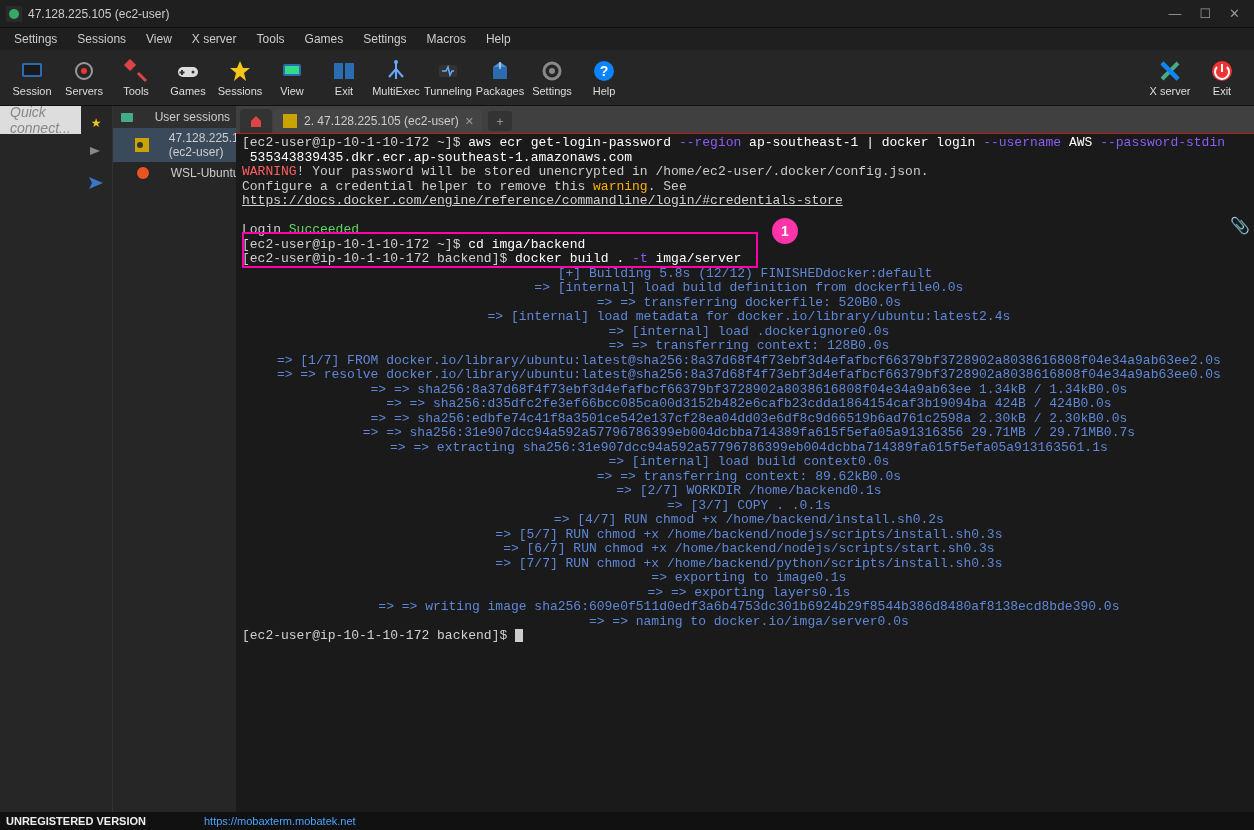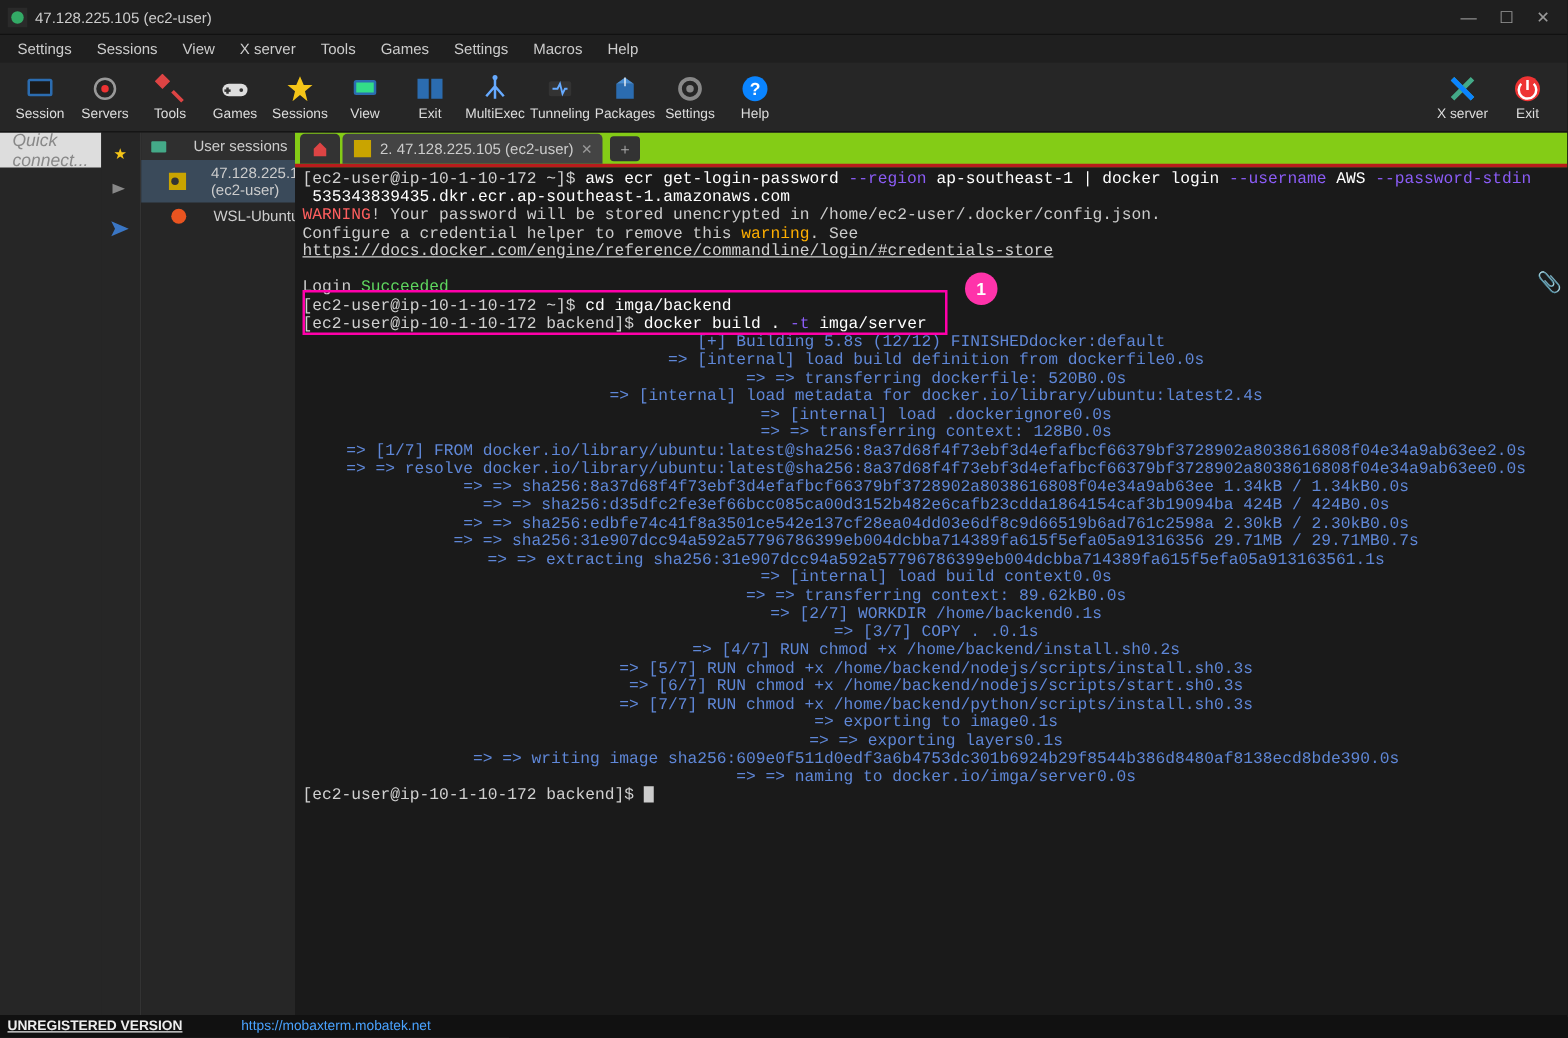--- a/index.html
+++ b/index.html
@@ -112,25 +112,25 @@
   color: #ccc; font-size: 12px;
   cursor: pointer;
 }
 .sess-row.root { background: #2f2f2f; }
 .sess-row.sel { background: #3a4a5a; }
 .ico { width:16px; height:16px; display:inline-flex;align-items:center;justify-content:center;}
 
 
 .tabbar {
   height: 28px;
-  background: #84cc16;
+  background: #404040;
   display: flex; align-items: flex-end;
   padding-left: 4px;
   gap: 2px;
-  border-bottom: 3px solid #b91c1c;
+  border-bottom: 1px solid #b91c1c;
 }
 .tab {
   display: flex; align-items: center;
   height: 24px;
   background: #333;
   border-radius: 4px 4px 0 0;
   padding: 0 8px;
   gap: 6px;
   color: #ccc;
   font-size: 12px;
@@ -193,21 +193,21 @@
 
 
 .statusbar {
   height: 18px;
   background: #111;
   color: #ccc;
   display: flex; align-items: center;
   font-size: 11px;
   padding: 0 6px;
 }
-.statusbar .unreg { color: #eee; font-weight: bold; margin-right: 3px; text-decoration: underline;}
+.statusbar .unreg { color: #eee; font-weight: bold; margin-right: 14px;}
 .statusbar a { color: #4aa3ff; text-decoration: none; padding-left: 44px; }
 .cursorblock { display:inline-block; width:8px; height:13px; background:#ccc; vertical-align:middle; }
 
 svg { display:block; }
 </style>
 </head>
 <body>
 
 <div class="titlebar">
   <span class="app-icon">

